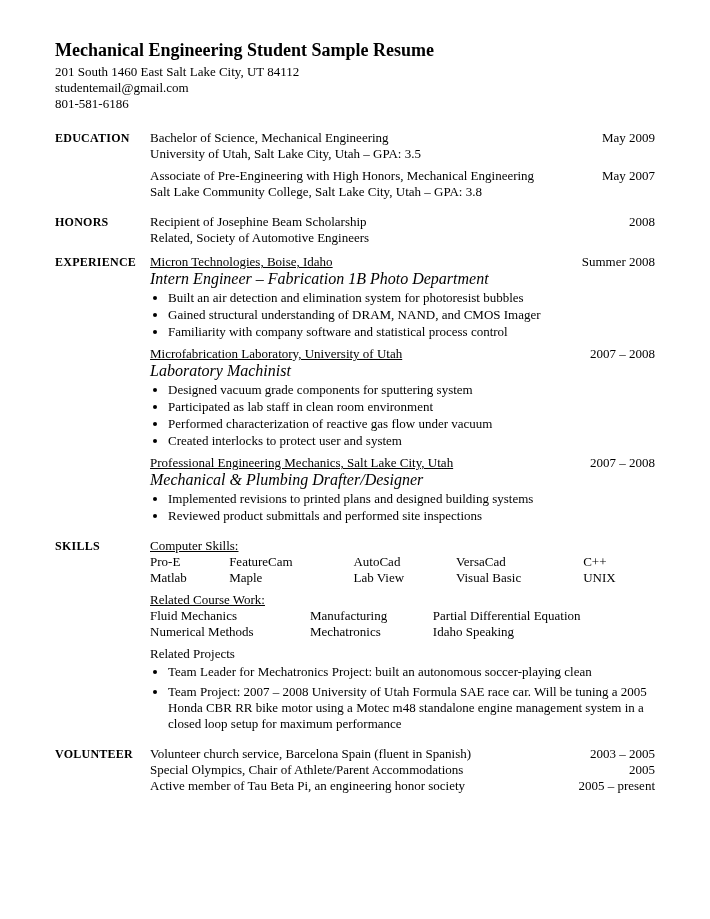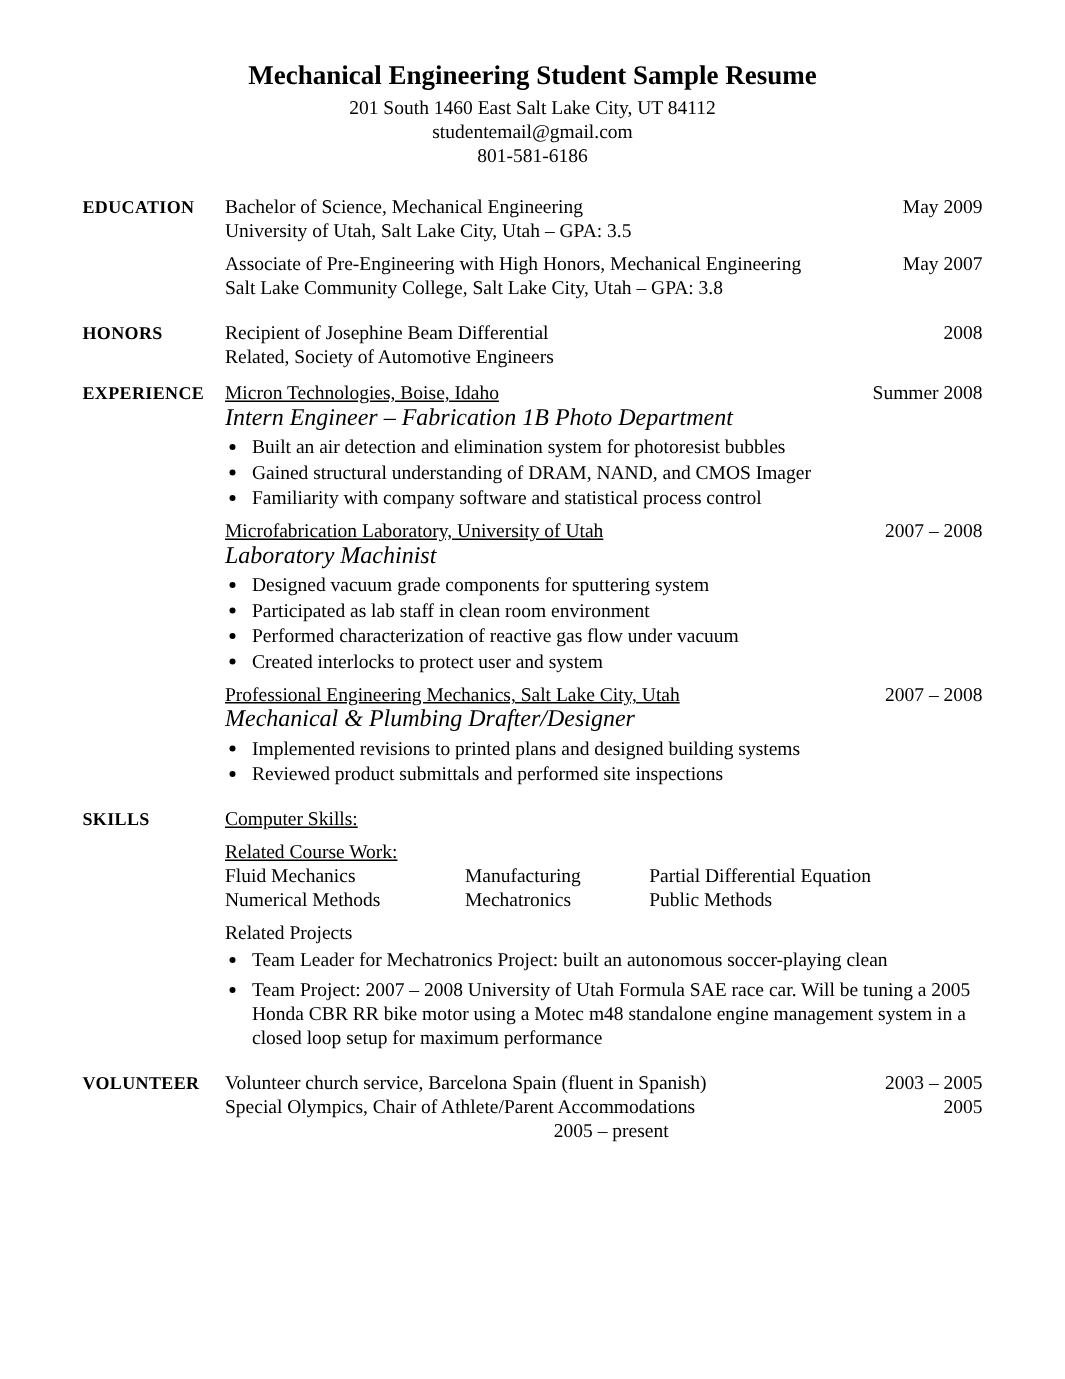--- a/index.html
+++ b/index.html
@@ -10,21 +10,21 @@
     body {
       background: #fff;
       font-family: "Times New Roman", Times, serif;
       font-size: 13px;
       color: #000;
       width: 710px;
       min-height: 919px;
       padding: 40px 55px 40px 55px;
     }
     .header {
-      text-align: center;
+      text-align: left;
       margin-bottom: 18px;
     }
     .header-title {
       font-size: 18px;
       font-weight: bold;
       margin-bottom: 3px;
     }
     .header-address, .header-email, .header-phone {
       font-size: 13px;
     }
@@ -100,21 +100,21 @@
       border-collapse: collapse;
       font-size: 13px;
       margin-bottom: 2px;
     }
     .coursework-table td {
       padding: 0 10px 0 0;
       vertical-align: top;
     }
     .volunteer-row {
       display: flex;
-      justify-content: center;
+      justify-content: space-between;
     }
     .volunteer-left {
       flex: 1;
     }
     .volunteer-right {
       white-space: nowrap;
       margin-left: 10px;
       text-align: right;
     }
   </style>
@@ -148,21 +148,21 @@
         <div class="entry-sub">Salt Lake Community College, Salt Lake City, Utah – GPA: 3.8</div>
       </div>
     </div>
   </div>
 
   <div class="section">
     <div class="section-label">HONORS</div>
     <div class="section-content">
       <div class="entry-row">
         <div>
-          <div class="entry-title">Recipient of Josephine Beam Differential</div>
+          <div class="entry-title">Recipient of Josephine Beam Scholarship</div>
           <div class="entry-title">Related, Society of Automotive Engineers</div>
         </div>
         <div class="entry-date">2008</div>
       </div>
     </div>
   </div>
 
   <div class="section">
     <div class="section-label">EXPERIENCE</div>
     <div class="section-content">
@@ -208,35 +208,53 @@
 
     </div>
   </div>
 
   <div class="section">
     <div class="section-label">SKILLS</div>
     <div class="section-content">
 
       <div class="entry">
         <div style="text-decoration:underline; font-size:13px;">Computer Skills:</div>
+        <table class="skills-table">
+          <tbody>
+              <tr>
+            <td>Pro-E</td>
+            <td>FeatureCam</td>
+            <td>AutoCad</td>
+            <td>VersaCad</td>
+            <td>C++</td>
+          </tr>
+          <tr>
+            <td>Matlab</td>
+            <td>Maple</td>
+            <td>Lab View</td>
+            <td>Visual Basic</td>
+            <td>UNIX</td>
+          </tr>
+        </tbody>
+          </table>
       </div>
 
       <div class="entry" style="margin-top:6px;">
         <div style="text-decoration:underline; font-size:13px;">Related Course Work:</div>
         <table class="coursework-table">
           <tbody>
               <tr>
             <td>Fluid Mechanics</td>
             <td>Manufacturing</td>
             <td>Partial Differential Equation</td>
           </tr>
           <tr>
             <td>Numerical Methods</td>
             <td>Mechatronics</td>
-            <td>Public Methods</td>
+            <td>Idaho Speaking</td>
           </tr>
         </tbody>
           </table>
       </div>
 
       <div class="entry" style="margin-top:6px;">
         <div style="font-size:13px;">Related Projects</div>
         <ul class="bullet-list">
           <li>Team Leader for Mechatronics Project: built an autonomous soccer-playing clean</li>
           <li style="margin-top:4px;">Team Project: 2007 – 2008 University of Utah Formula SAE race car.  Will be tuning a 2005 Honda CBR RR bike motor using a Motec m48 standalone engine management system in a closed loop setup for maximum performance</li>
@@ -251,18 +269,19 @@
     <div class="section-content">
       <div class="volunteer-row">
         <div class="volunteer-left">Volunteer church service, Barcelona Spain (fluent in Spanish)</div>
         <div class="volunteer-right">2003 – 2005</div>
       </div>
       <div class="volunteer-row">
         <div class="volunteer-left">Special Olympics, Chair of Athlete/Parent Accommodations</div>
         <div class="volunteer-right">2005</div>
       </div>
       <div class="volunteer-row">
+        <div class="volunteer-left">Active member of Tau Beta Pi, an engineering honor society</div>
         <div class="volunteer-right">2005 – present</div>
       </div>
     </div>
   </div>
 
 </div>
 
 </body></html>

